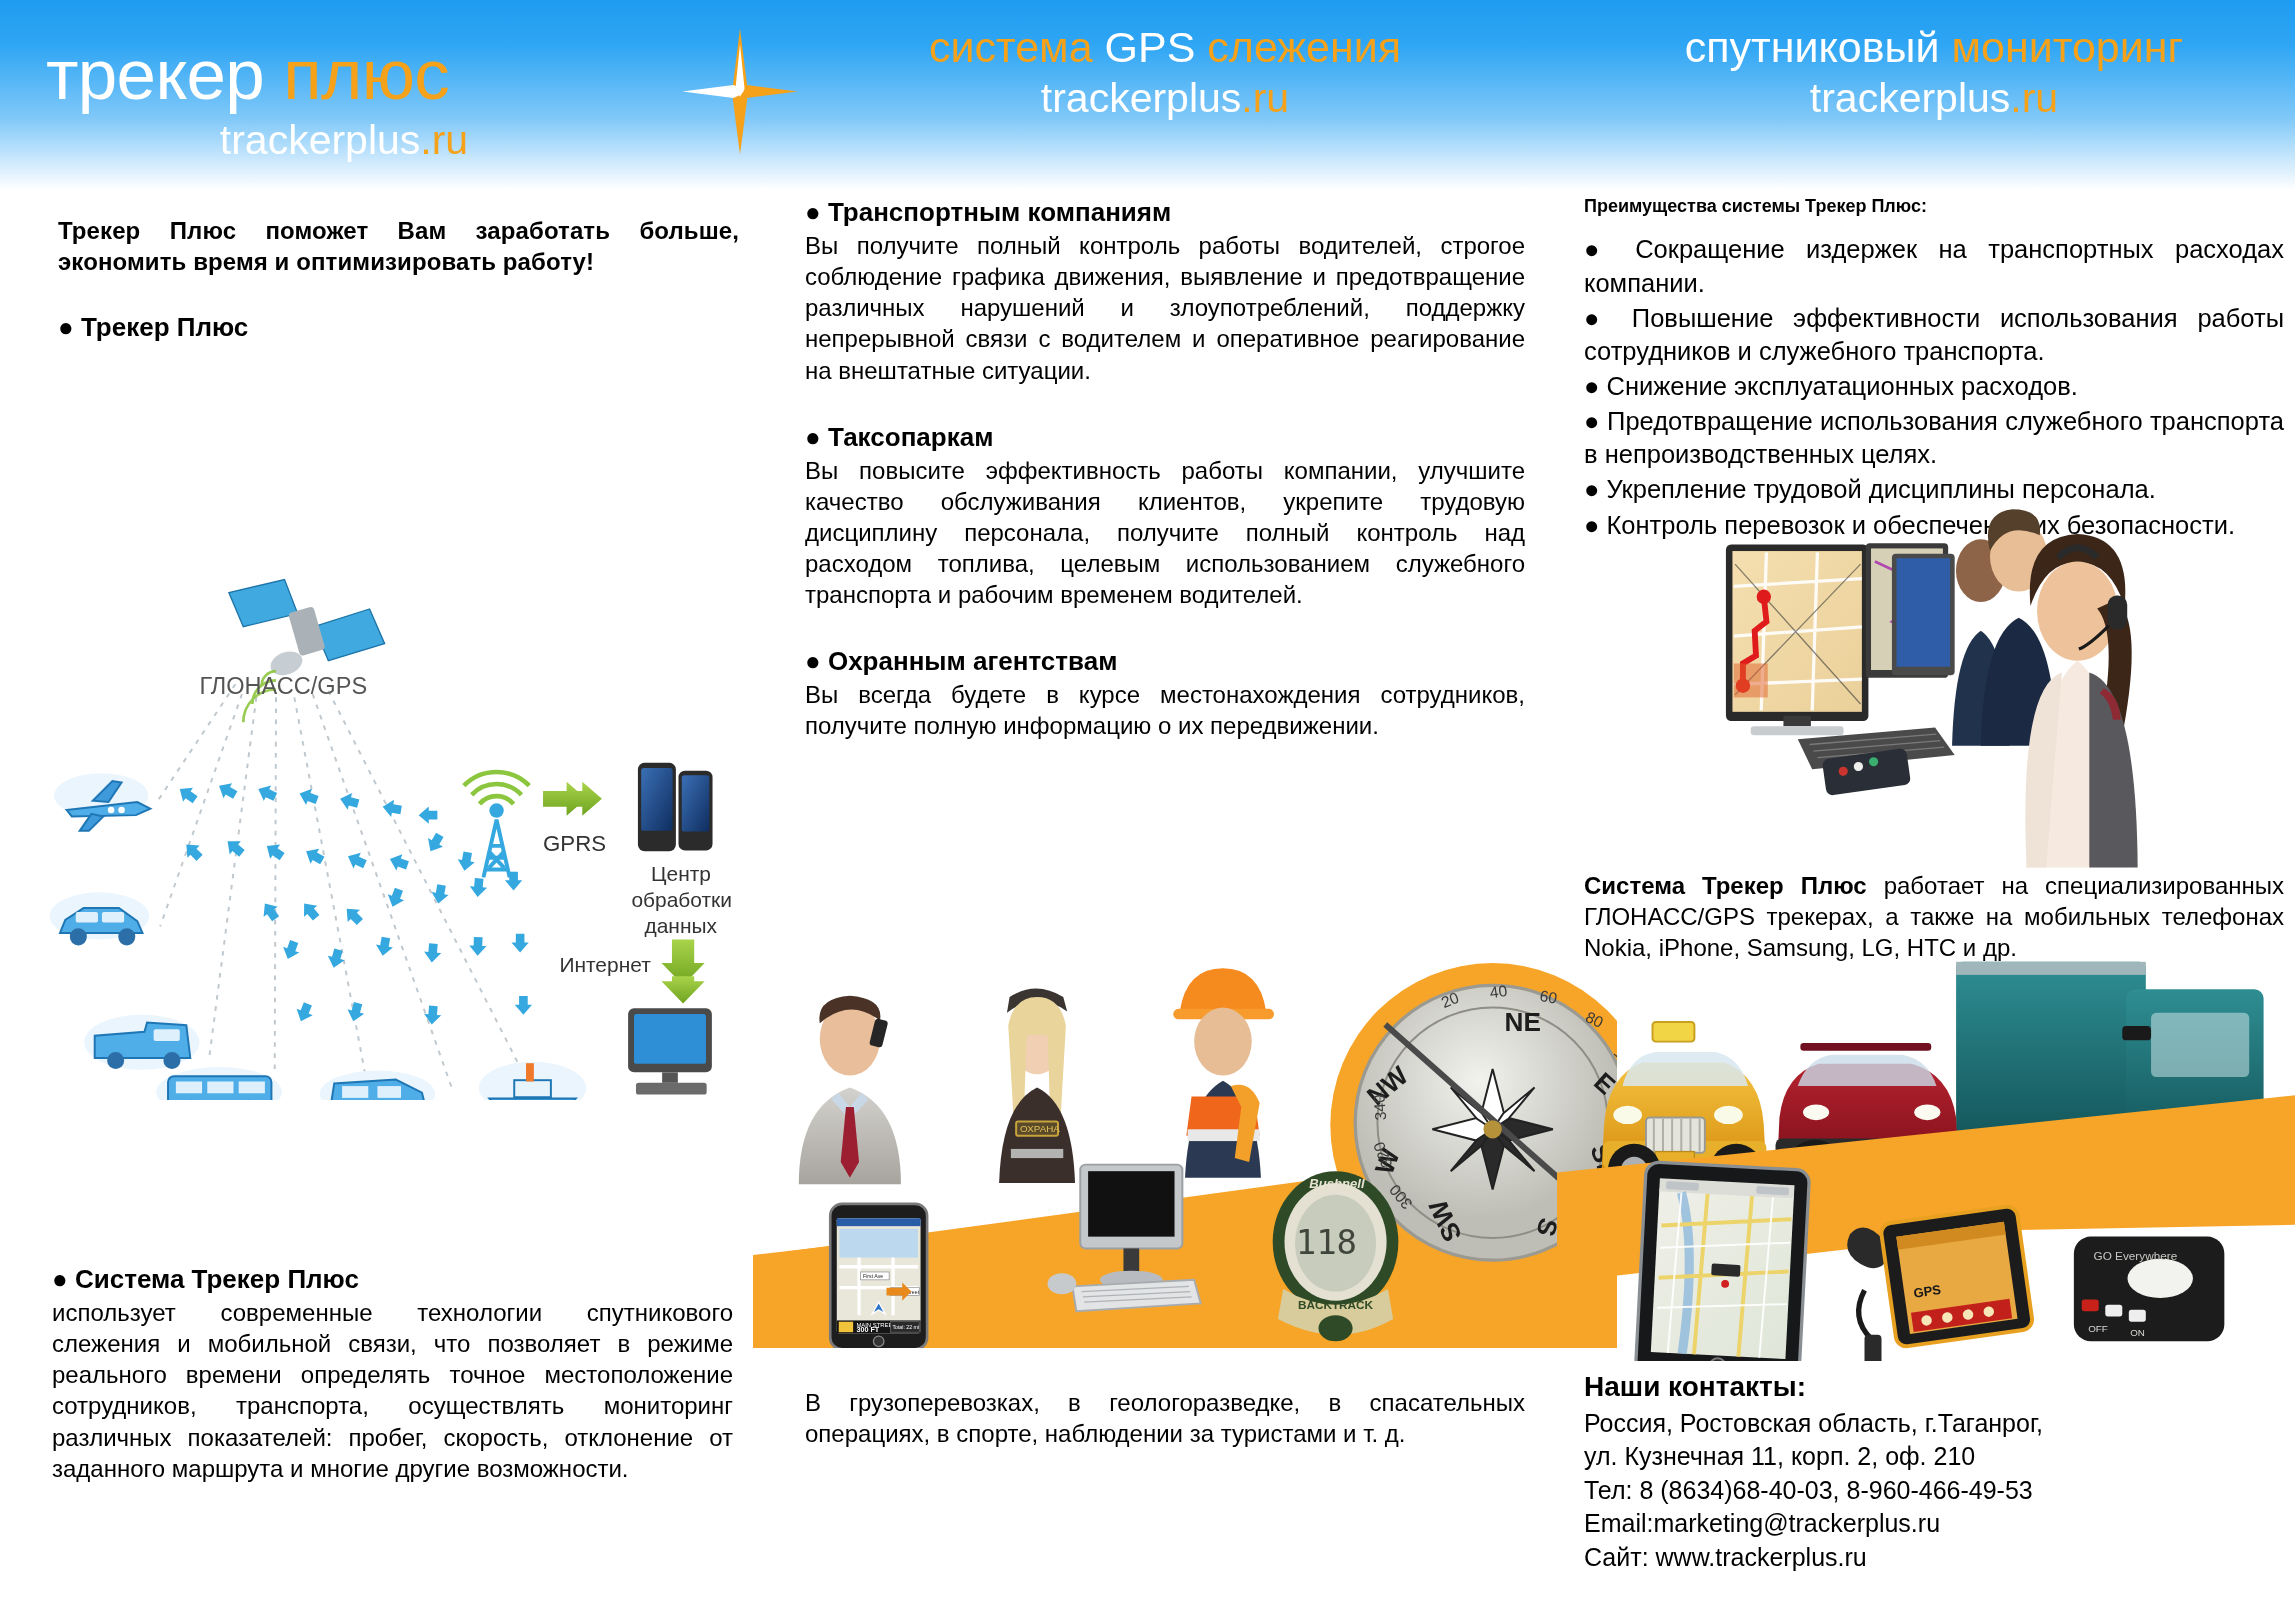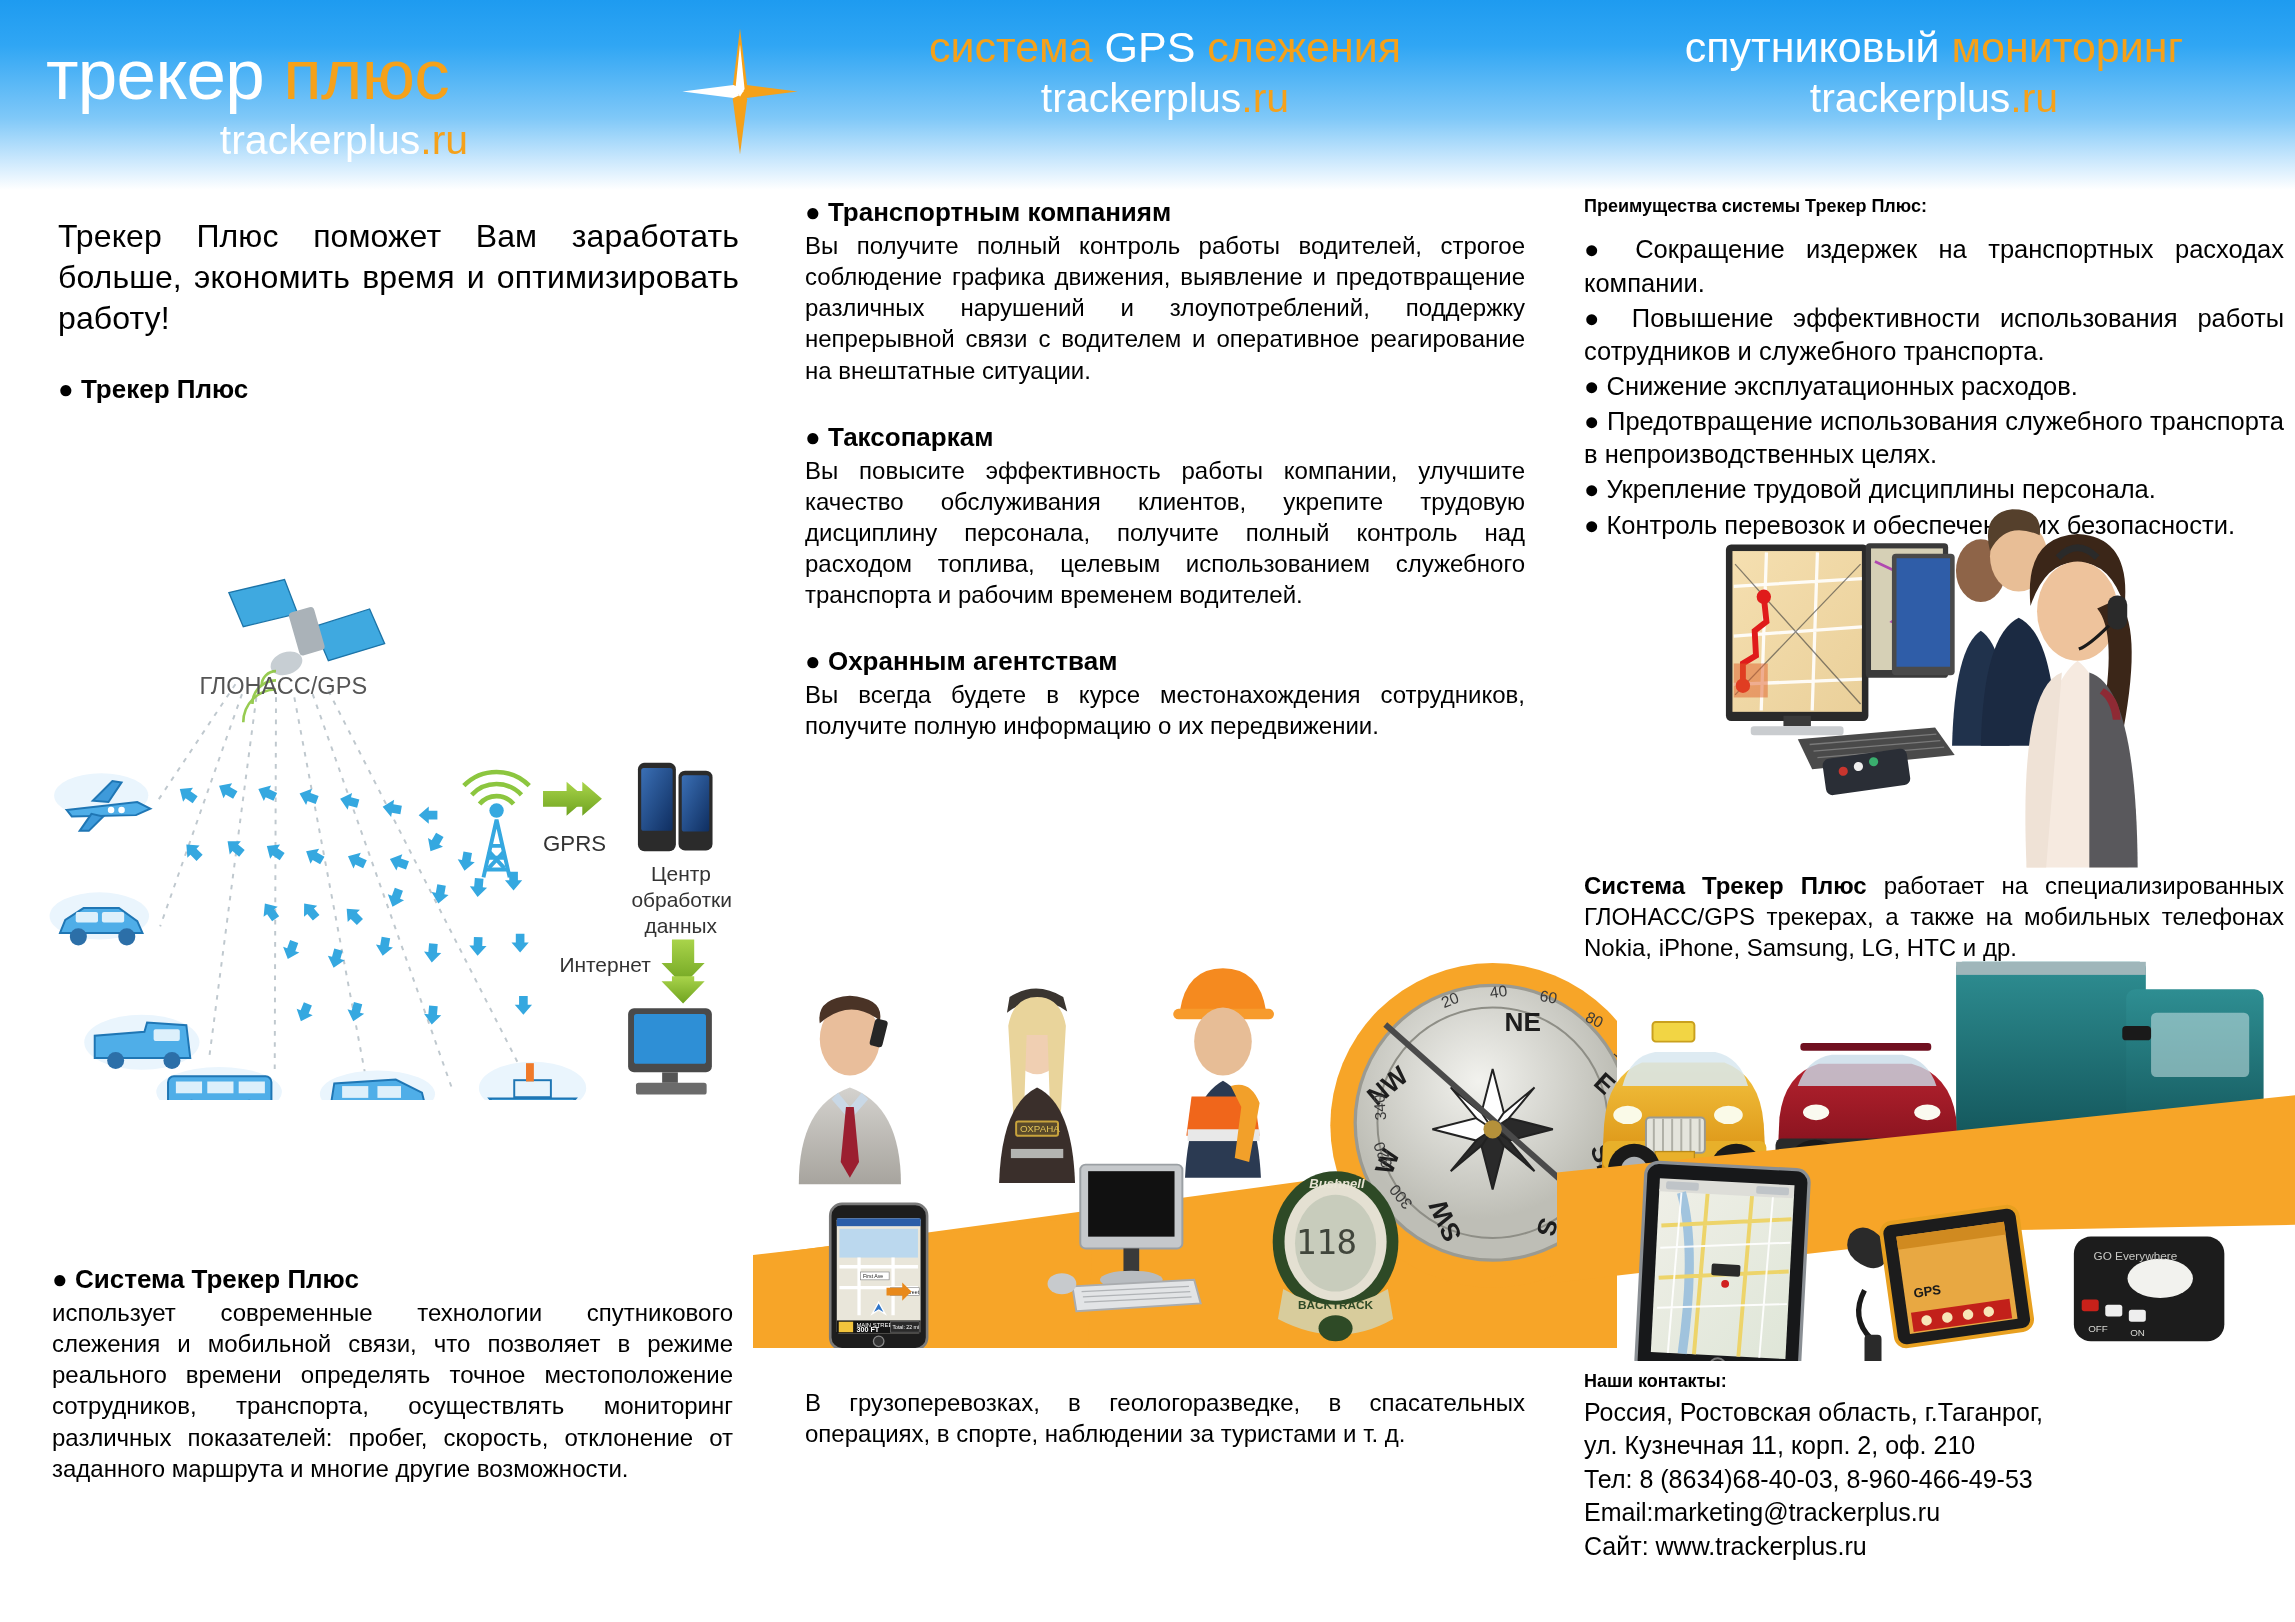--- a/index.html
+++ b/index.html
@@ -31,21 +31,21 @@
   }
   
   #logo-star{position:absolute;left:635px;top:11.8px;width:118px;height:131px;}
   
   .col{position:absolute;}
   #col-left{left:58px;top:216px;width:681px;}
   #col-mid{left:805px;top:196px;width:720px;}
   #col-right{left:1584px;top:195px;width:700px;}
 
   .lead{
-    font-size:32px;font-weight:normal;line-height:1.28;text-align:justify;
+    font-size:24px;font-weight:bold;line-height:1.28;text-align:justify;
     letter-spacing:0.1px;
   }
   .sec-head{
     font-size:26px;font-weight:bold;line-height:1.25;margin:0 0 1.3px 0;
   }
   .sec-body{
     font-size:24px;line-height:1.30;text-align:justify;
     text-align-last:left;letter-spacing:0px;
   }
   .gap-l{height:34px;}
@@ -63,21 +63,21 @@
   
   #diagram{position:absolute;left:26px;top:563px;width:733px;height:537px;text-align:center;}
   #diagram svg{display:block;}
   
   #center-art{position:absolute;left:753px;top:942px;width:864px;height:406px;overflow:hidden;}
   #right-art{position:absolute;left:1557px;top:929px;width:738px;height:432px;overflow:hidden;}
   #callcenter-art{position:absolute;left:1714px;top:504px;width:582px;height:366px;overflow:hidden;}
 
   
   #contacts{position:absolute;left:1584px;top:1371px;width:700px;}
-  #contacts .c-title{font-size:18px;font-weight:bold;margin-bottom:3.9px;}
+  #contacts .c-title{font-size:28px;font-weight:bold;margin-bottom:3.9px;}
   #contacts .c-line{font-size:25px;line-height:1.34;}
 
   #also{position:absolute;left:805px;top:1387px;width:720px;}
 
   #bottom-left{position:absolute;left:52px;top:1263px;width:681px;}
 </style>
 </head>
 <body>
 
 <div id="header">

